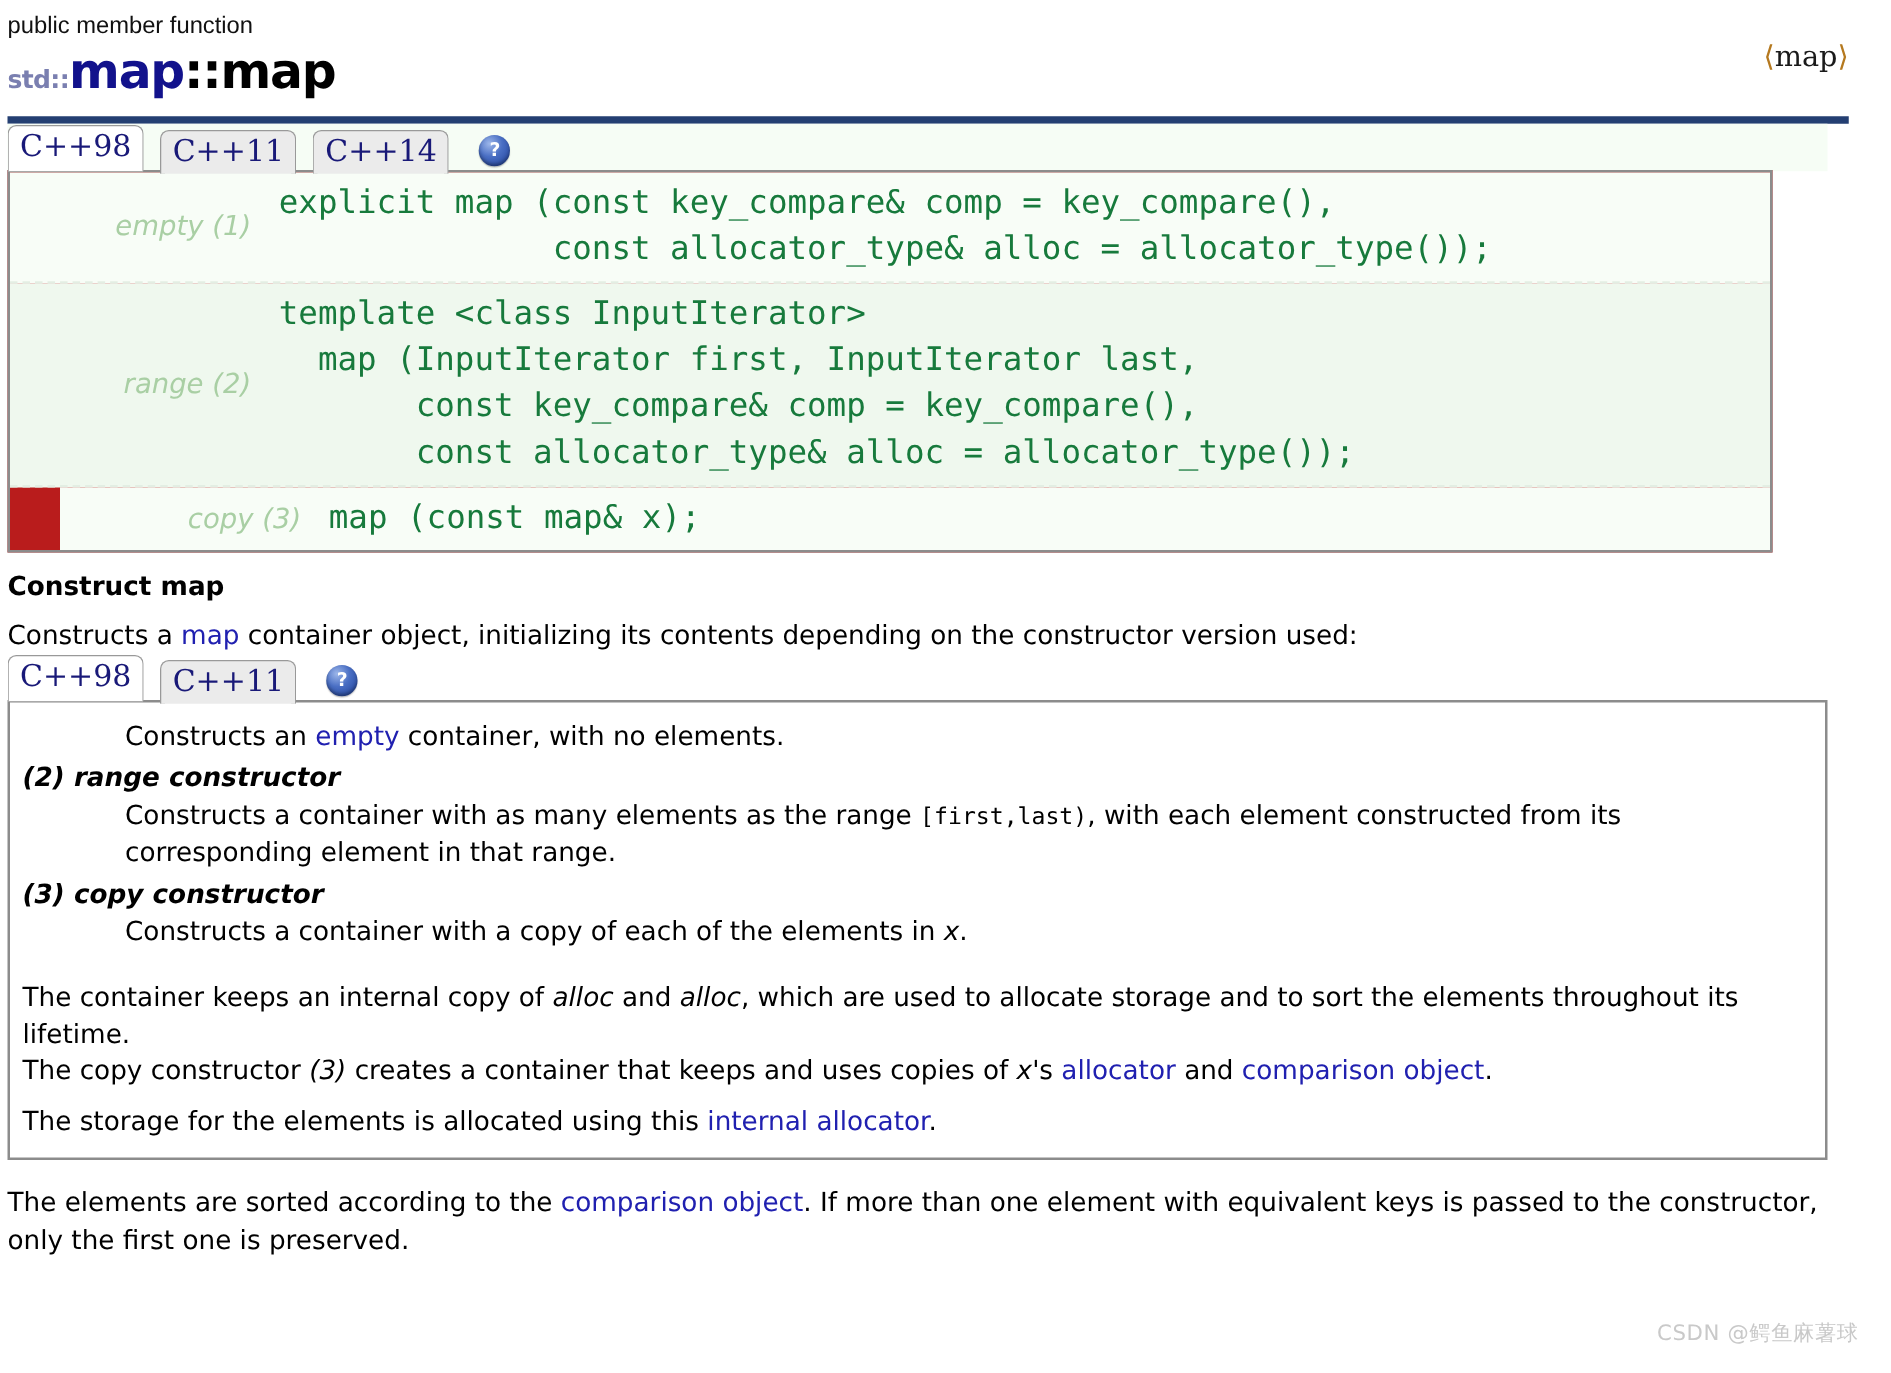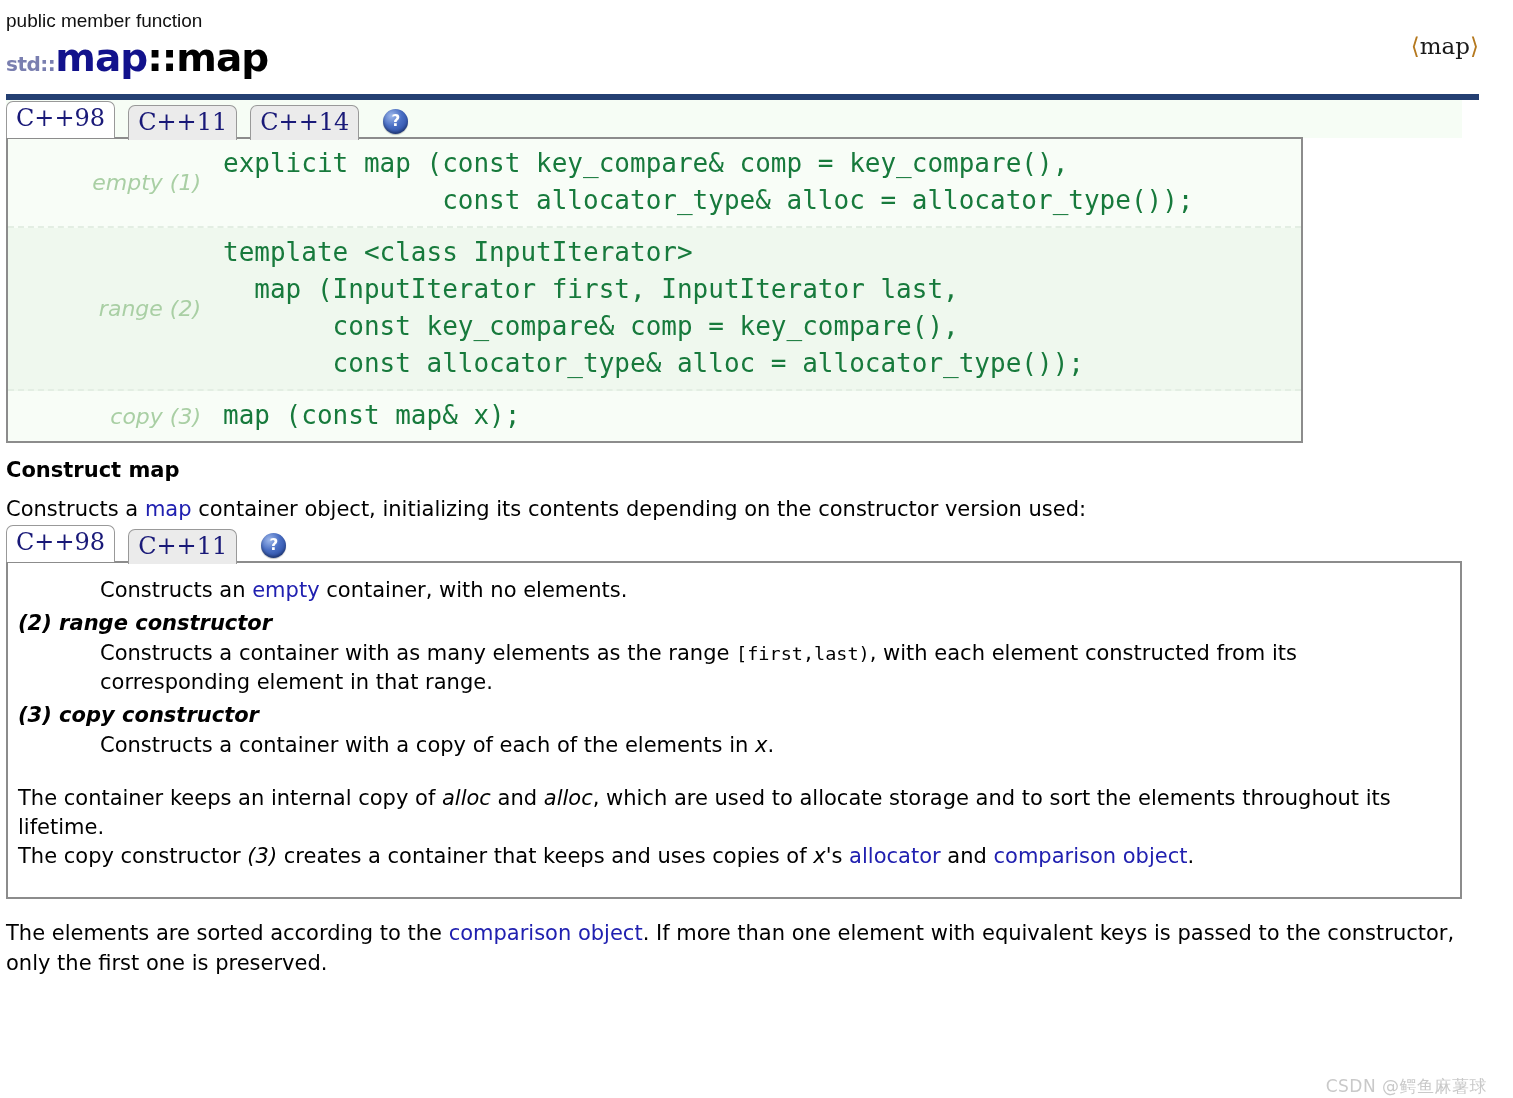--- a/index.html
+++ b/index.html
@@ -122,35 +122,35 @@
     line-height: 25px;
     text-align: center;
     margin-left: 11px;
     margin-bottom: 4px;
     cursor: pointer;
   }
 
   
   #signature-box {
     margin-left: 6px;
-    width: 1297px;
+    width: 1412px;
     box-sizing: border-box;
     border: 2px solid #8c8c8c;
     background: #b91c1c;
     position: relative;
     top: -1px;
   }
   .sig-row {
     display: flex;
     align-items: center;
     border-bottom: 2px dashed #e3eee3;
     background: #f8fdf7;
   }
   .sig-row.alt { background: #eff8ee; }
-  .sig-row:last-child { border-bottom: none; }
+  .sig-row:last-child { border-bottom: none; margin-left: 40px; }
   .sig-label {
     width: 215px;
     min-width: 215px;
     text-align: right;
     padding-right: 22px;
     box-sizing: border-box;
     font-family: "DejaVu Sans", sans-serif;
     font-style: italic;
     font-size: 22px;
     color: #a9cfa4;
@@ -233,21 +233,21 @@
     line-height: 30px;
     margin: 18px 0 0 6px;
     color: #000000;
     width: 1450px;
   }
 
   
   #watermark {
     position: absolute;
     right: 26px;
-    bottom: 0;
+    bottom: 20px;
     font-family: "DejaVu Sans", sans-serif;
     font-size: 17px;
     color: #c9c9c9;
     letter-spacing: 0.5px;
   }
 </style>
 </head>
 <body>
 
 <div id="page-header">
@@ -314,18 +314,21 @@
   <div class="note-para">
     <span>The container keeps an internal copy of </span><em>alloc</em><span> and </span><em>alloc</em><span>, which are used to allocate storage and to sort the elements throughout its lifetime.</span>
   </div>
 
   <div class="note-para">
     <span>The copy constructor </span><em>(3)</em><span> creates a container that keeps and uses copies of </span><em>x</em><span>'s </span><span class="ref">allocator</span><span> and </span><span class="ref">comparison object</span><span>.</span>
   </div>
 
   <div class="spacer-12"></div>
 
+  <div class="note-para">
+    <span>The storage for the elements is allocated using this </span><span class="ref">internal allocator</span><span>.</span>
+  </div>
 
 </div>
 
 <div id="closing-para"><span>The elements are sorted according to the </span><span class="ref">comparison object</span><span>. If more than one element with equivalent keys is passed to the constructor, only the first one is preserved.</span></div>
 
 <div id="watermark">CSDN @鳄鱼麻薯球</div>
 
 </body></html>

